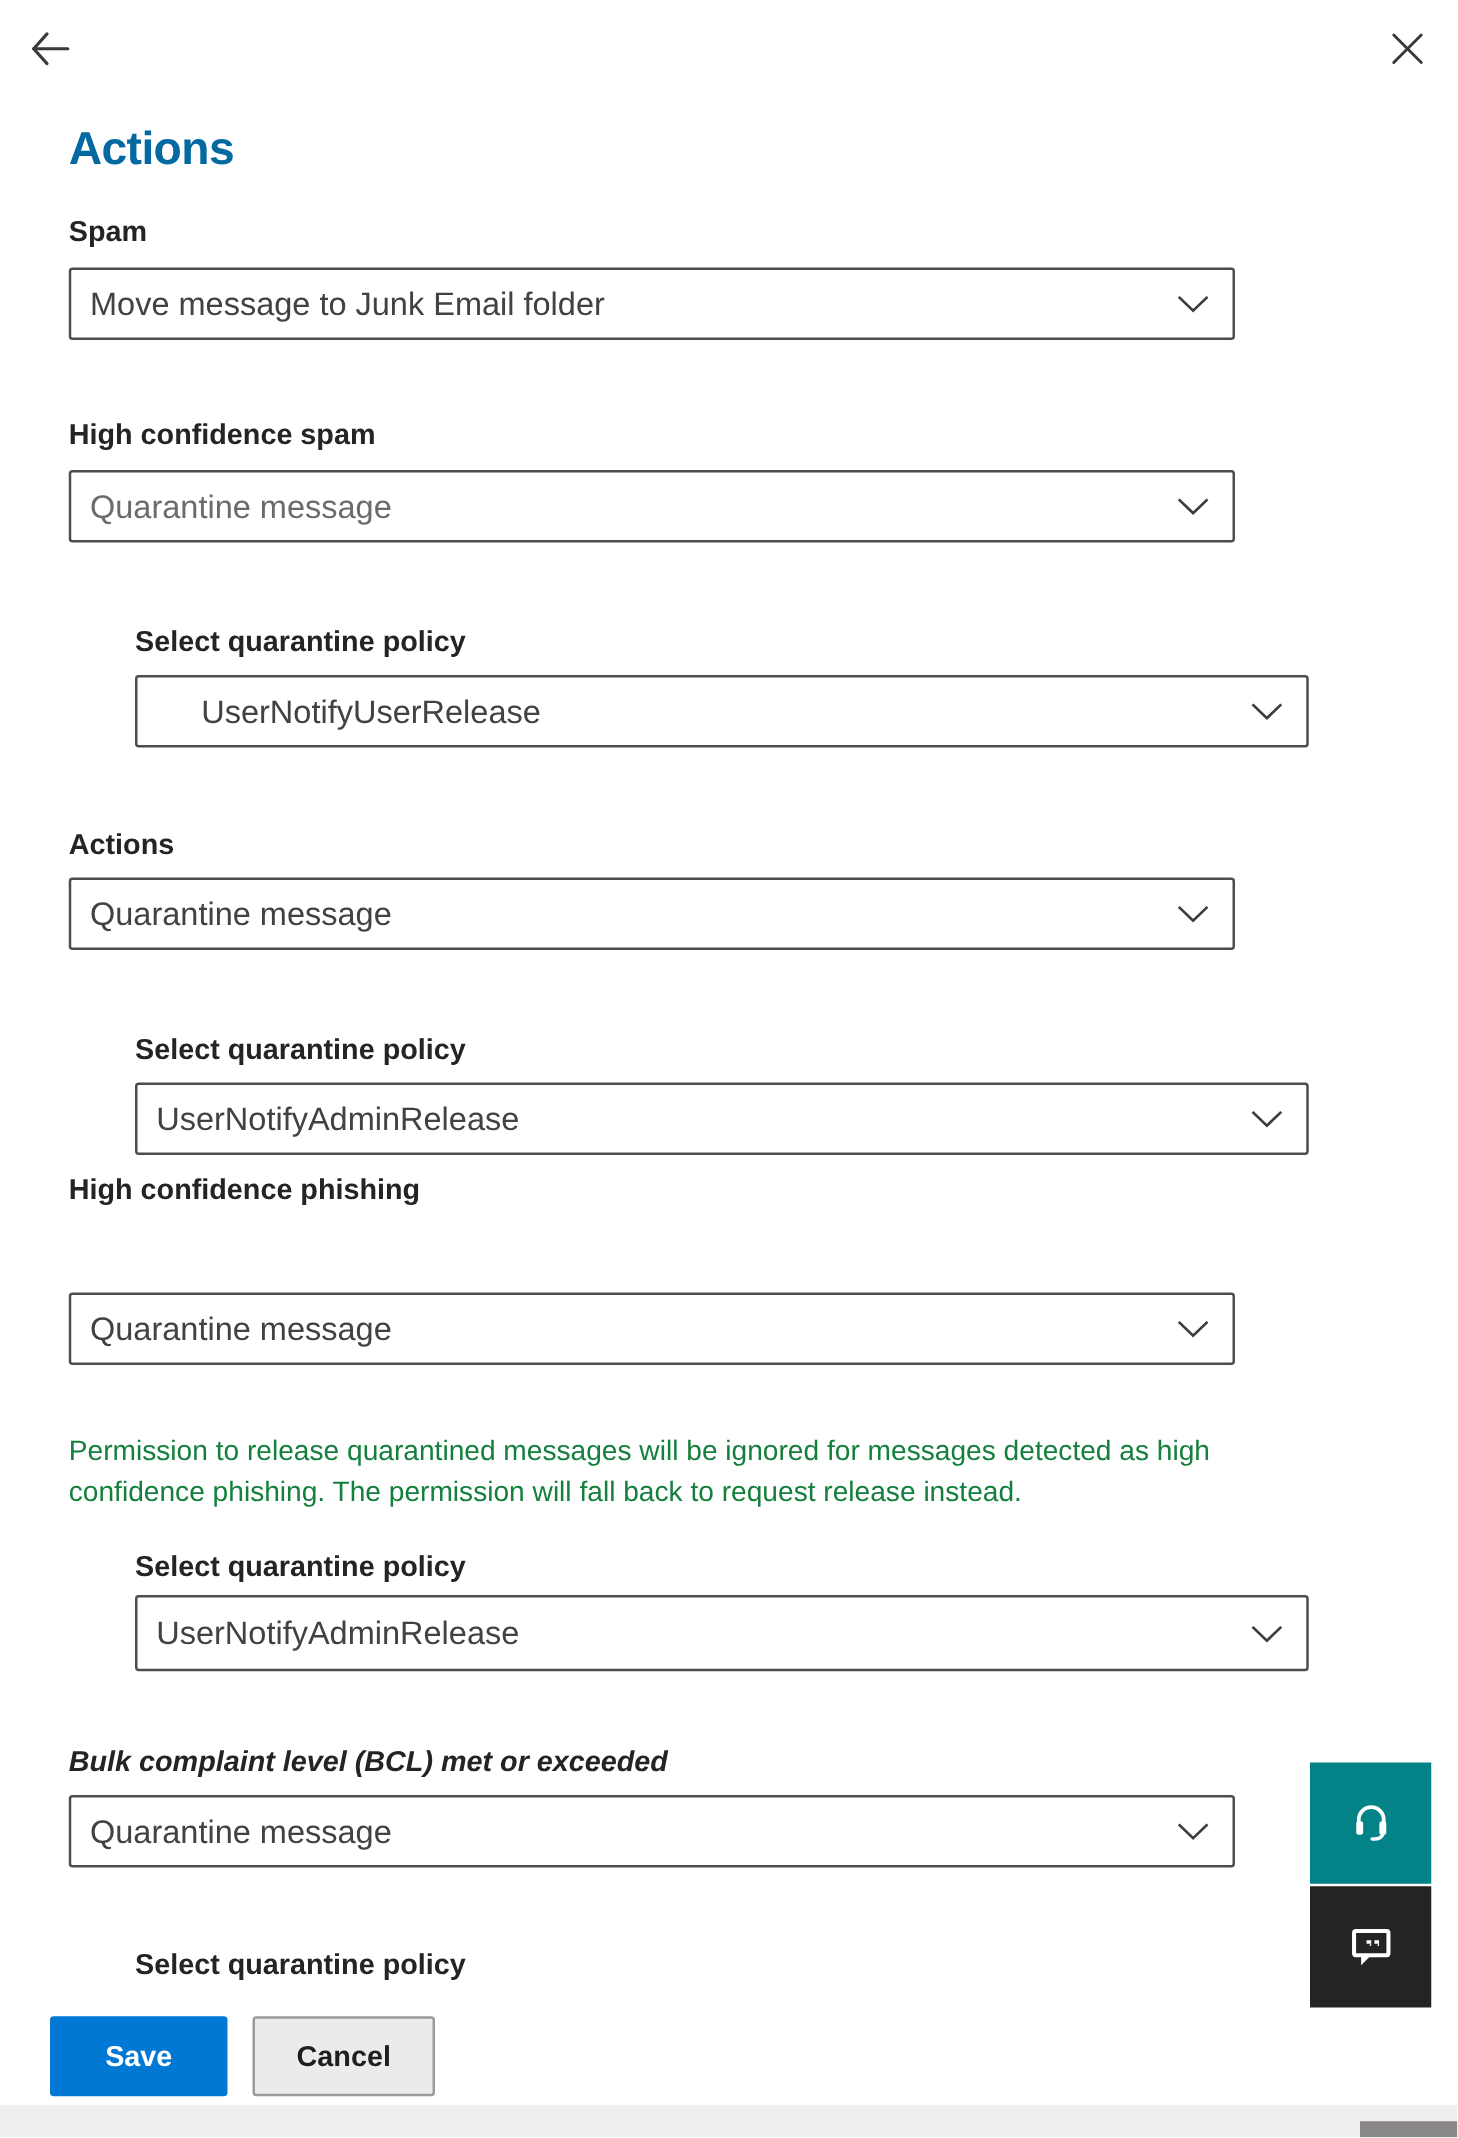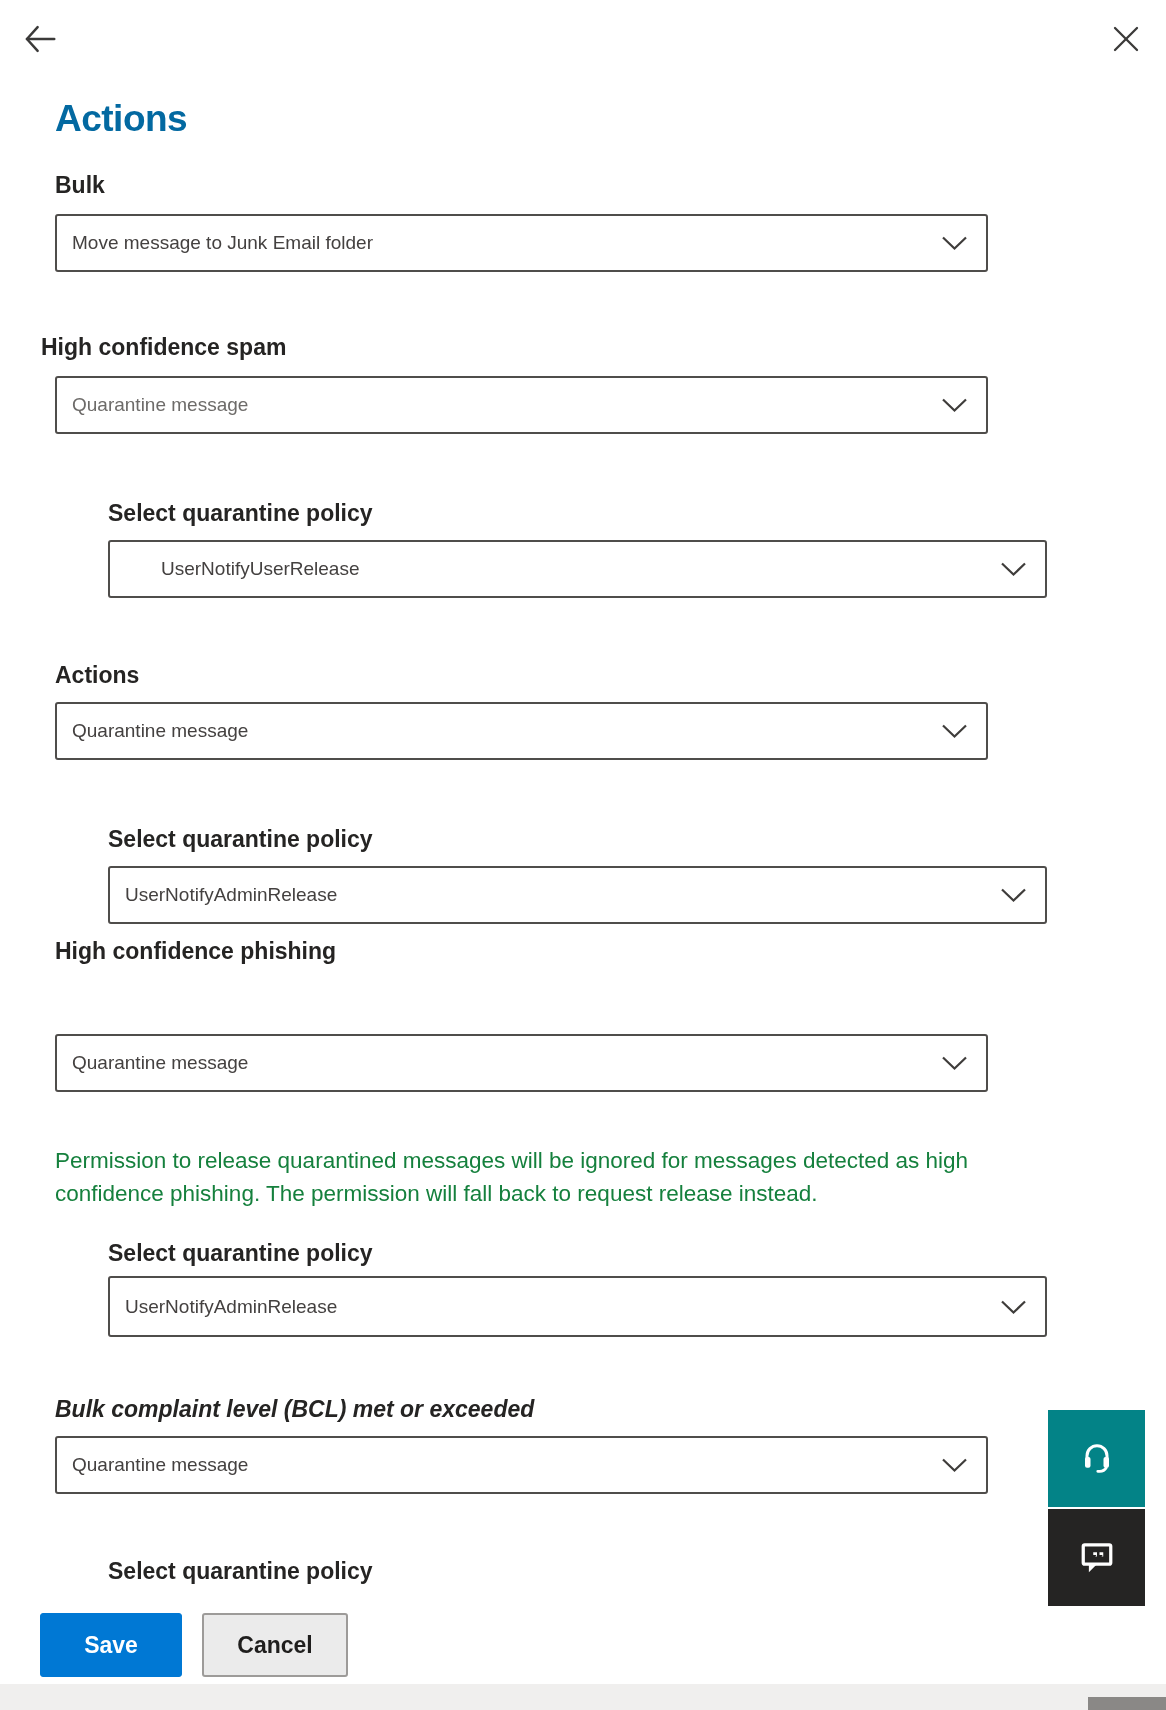--- a/index.html
+++ b/index.html
@@ -41,21 +41,21 @@
     position: absolute;
     height: 58px;
     background: #ffffff;
     border: 2px solid #4f4d4b;
     border-radius: 3px;
     display: flex;
     align-items: center;
     cursor: pointer;
   }
   .box .val {
-    font-size: 19px;
+    font-size: 26px;
     color: #444140;
     padding-left: 15px;
     white-space: nowrap;
     overflow: hidden;
   }
   .box .val.muted { color: #6d6b69; }
   .box .chev {
     position: absolute;
     right: 18px;
     top: 50%;
@@ -148,29 +148,29 @@
         <g stroke="#3b3a39" stroke-width="2.3" fill="none" stroke-linecap="round">
           <path d="M4 4 L26 26"></path>
           <path d="M26 4 L4 26"></path>
         </g>
       </svg>
     </span>
   </button>
 
   <div class="title">Actions</div>
 
-  <div class="lbl" style="left:55px; top:172px;">Bulk</div>
+  <div class="lbl" style="left:55px; top:172px;">Spam</div>
   <div class="box" style="left:55px; top:214px; width:933px;">
     <span class="val">Move message to Junk Email folder</span>
     <svg class="chev" width="27" height="15" viewBox="0 0 27 15">
       <path d="M2 2 L13.5 13 L25 2" stroke="#3f3d3b" stroke-width="2.2" fill="none"></path>
     </svg>
   </div>
 
-  <div class="lbl" style="left:41px; top:334px;">High confidence spam</div>
+  <div class="lbl" style="left:55px; top:334px;">High confidence spam</div>
   <div class="box" style="left:55px; top:376px; width:933px;">
     <span class="val muted">Quarantine message</span>
     <svg class="chev" width="27" height="15" viewBox="0 0 27 15">
       <path d="M2 2 L13.5 13 L25 2" stroke="#3f3d3b" stroke-width="2.2" fill="none"></path>
     </svg>
   </div>
 
   <div class="lbl" style="left:108px; top:500px;">Select quarantine policy</div>
   <div class="box" style="left:108px; top:540px; width:939px;padding-left:36px;">
     <span class="val">UserNotifyUserRelease</span>

